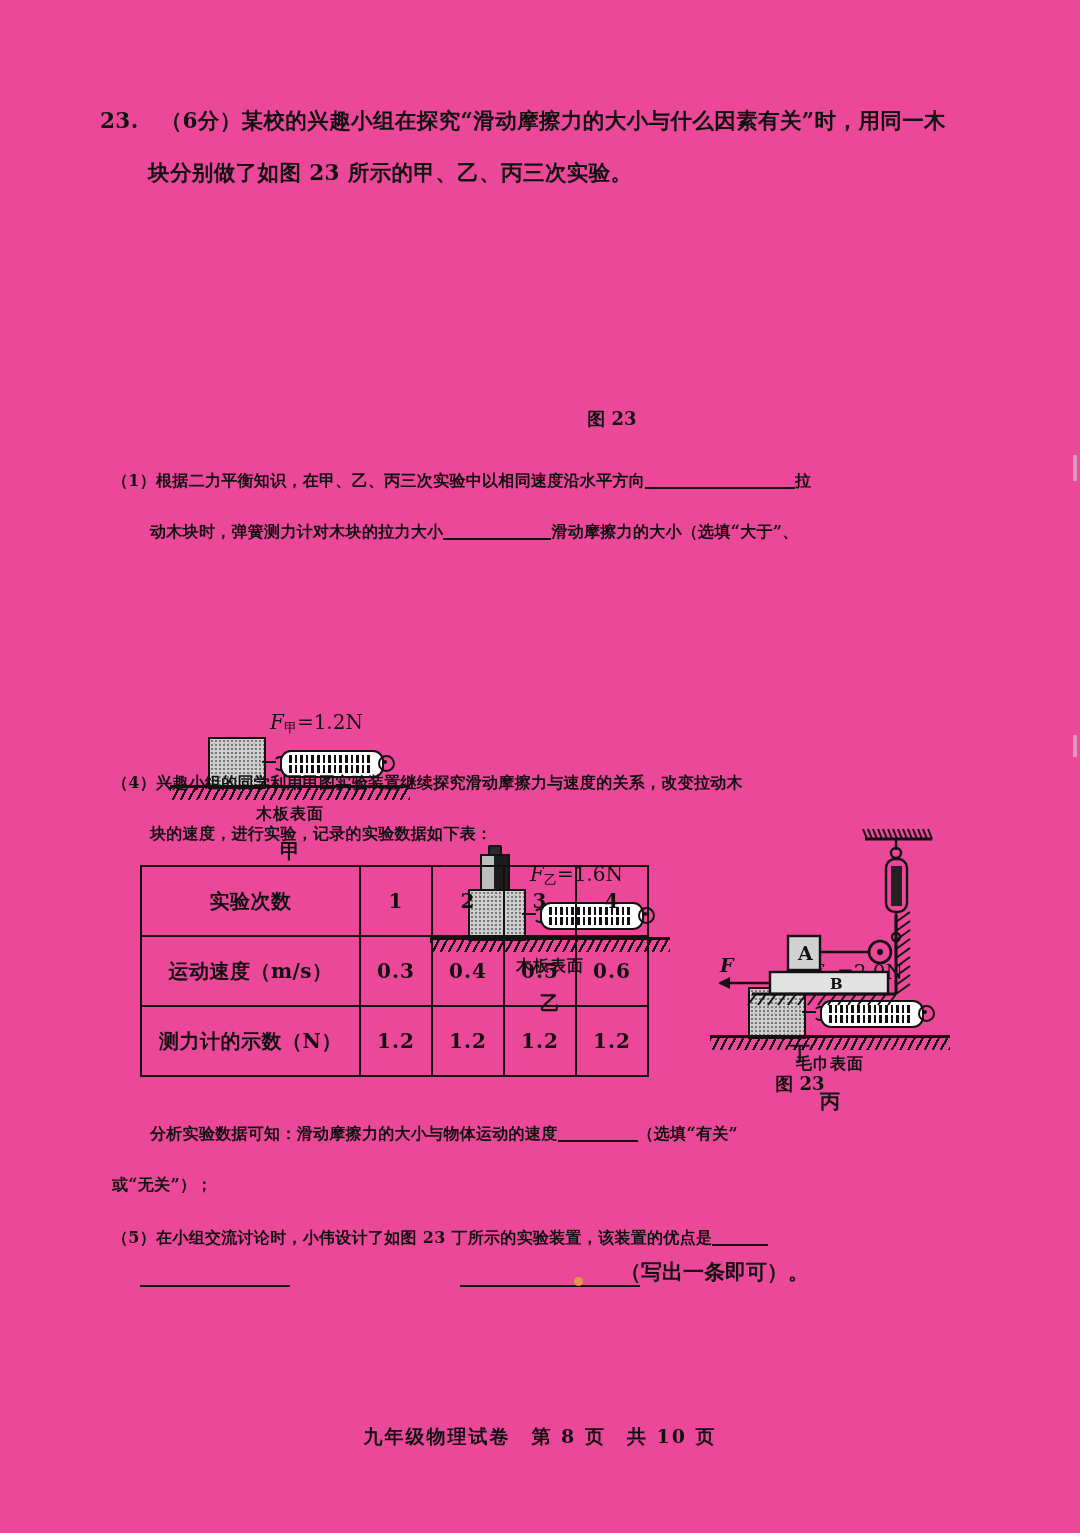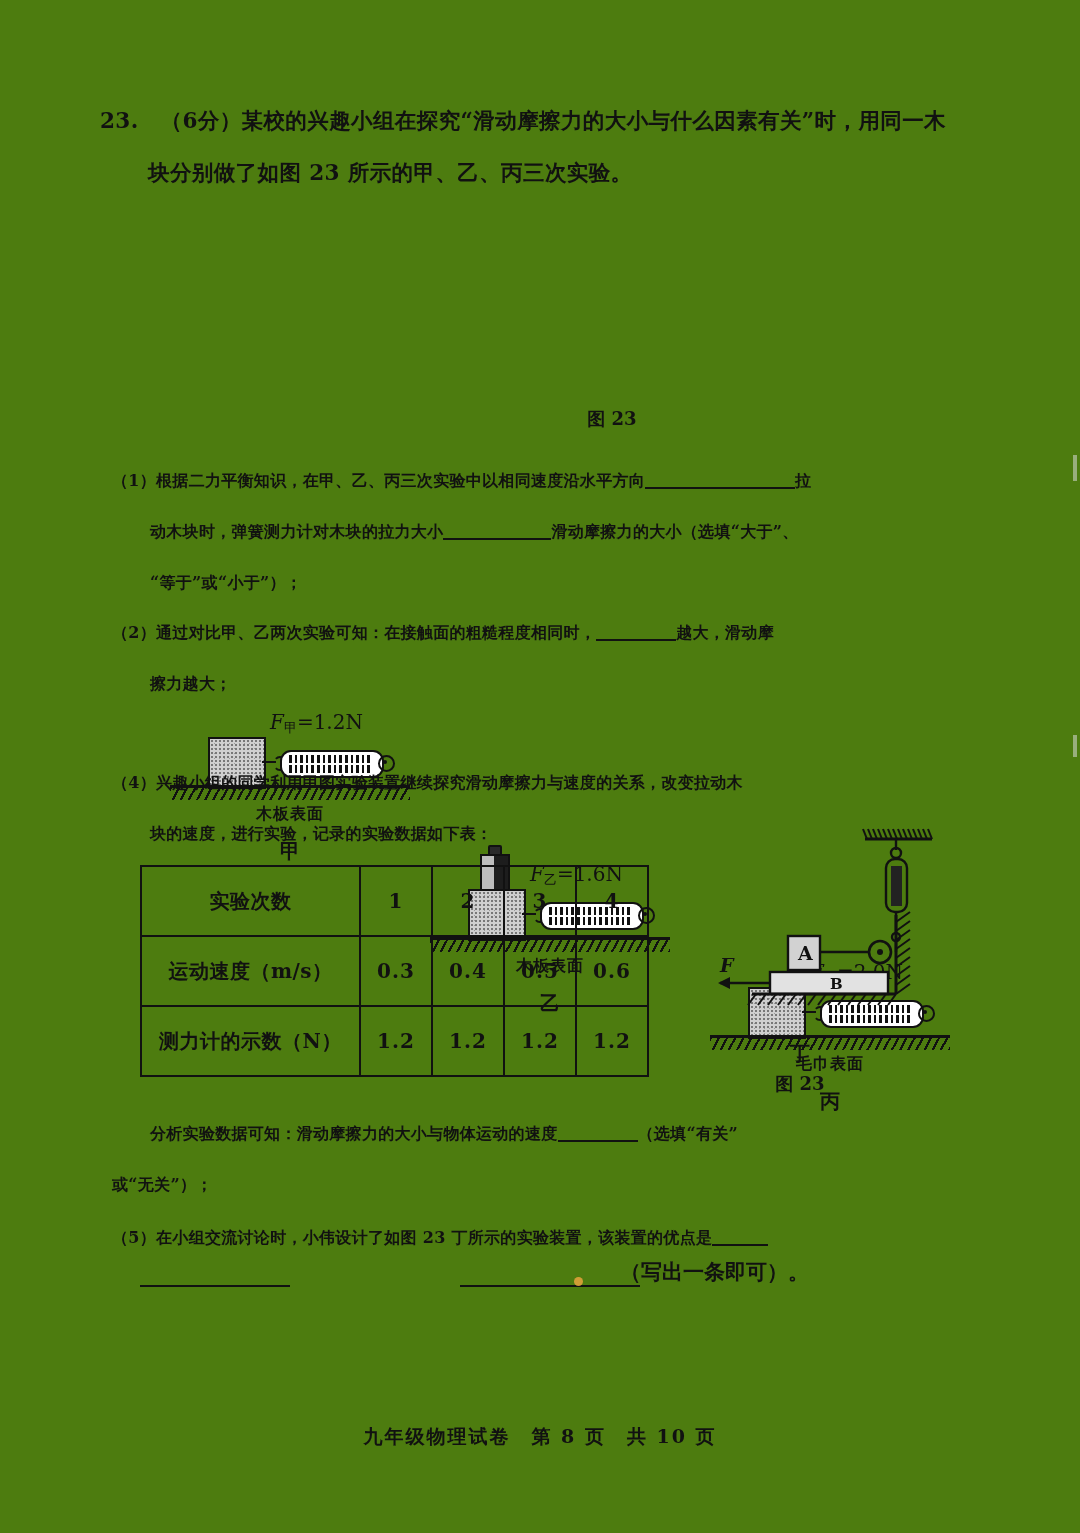--- a/index.html
+++ b/index.html
@@ -7,21 +7,21 @@
   body{
     width:1080px;height:1533px;
     background:#ffffff;
     font-family:"DejaVu Serif","Liberation Serif",serif;
     color:#111;
     position:relative;
     overflow:hidden;
   }
   .page{
     position:absolute;inset:0;
-    background:#4d7c0f;
+    background:#ec4899;
   }
   
   .scan-mark{position:absolute;background:#d8d8d8;opacity:.55;}
   .scan-mark.m1{right:3px;top:455px;width:4px;height:26px;}
   .scan-mark.m2{right:3px;top:735px;width:4px;height:22px;}
 
   
   .q-head{
     position:absolute;left:100px;top:95px;width:900px;
     font-size:21.5px;line-height:52px;font-weight:700;
@@ -266,27 +266,22 @@
     </div>
   </div>
 
   <div class="fig-cap-top">图 23</div>
 
   <div class="para p1">
     <span>（1）根据二力平衡知识，在甲、乙、丙三次实验中以相同速度沿水平方向</span><span class="blank bl-lg"></span><span>拉</span>
     <span class="ind">
       <span>动木块时，弹簧测力计对木块的拉力大小</span><span class="blank bl-md"></span><span>滑动摩擦力的大小（选填“大于”、</span>
     </span>
-    <span class="ind">“等于”或“小于”）；</span>
-  </div>
-
-  <div class="para p2">
-    <span>（2）通过对比甲、乙两次实验可知：在接触面的粗糙程度相同时，</span><span class="blank bl-sm"></span><span>越大，滑动摩</span>
-    <span class="ind">擦力越大；</span>
-  </div>
+  </div>
+
 
 
   <div class="para p4">
     <span>（4）兴趣小组的同学利用甲图实验装置继续探究滑动摩擦力与速度的关系，改变拉动木</span>
     <span class="ind">块的速度，进行实验，记录的实验数据如下表：</span>
   </div>
 
   <div class="tbl-wrap">
     <table class="data">
       <tbody>

